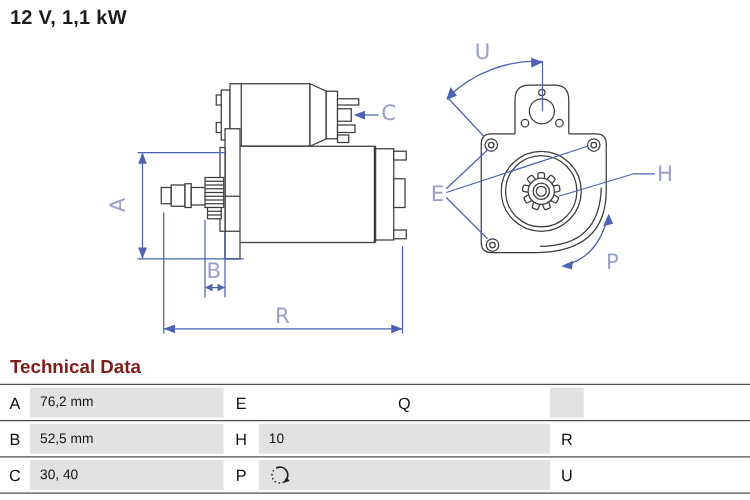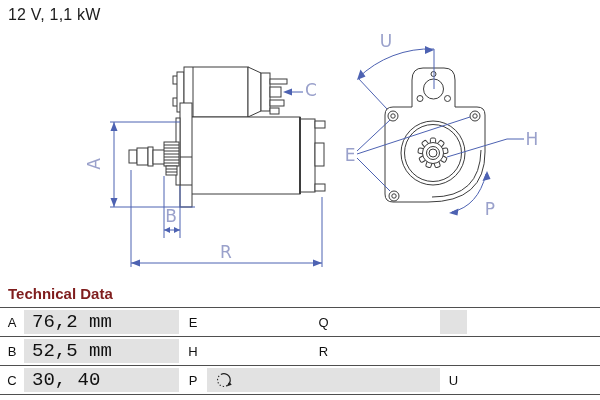--- a/index.html
+++ b/index.html
@@ -1,38 +1,38 @@
 <!DOCTYPE html>
 <html><head>
 <meta charset="utf-8">
 <style>
   html,body{margin:0;padding:0;}
   body{
     width:600px;height:400px;position:relative;background:#fff;overflow:hidden;
     font-family:"Liberation Sans","DejaVu Sans",sans-serif;
   }
   .title{
-    position:absolute;left:8px;top:6px;font-size:16px;font-weight:400;
+    position:absolute;left:8px;top:6px;font-size:16px;font-weight:700;
     color:#1c1c1c;letter-spacing:.2px;
   }
   .drawing{position:absolute;left:0;top:0;width:600px;height:285px;}
   .tech-heading{
     position:absolute;left:8px;top:285px;font-size:15px;font-weight:bold;color:#7f1d1d;
   }
   .tech-table{position:absolute;left:0;top:307px;width:600px;}
   .t-row{border-top:1.5px solid #4f4f4f;padding:2px 0;}
   .t-row:last-child{border-bottom:1.5px solid #4f4f4f;}
   .t-cells{display:grid;grid-template-columns:24px 155px 28px 233px 27px 130px;height:24px;}
   .t-key{
     background:#fff;display:flex;align-items:center;justify-content:center;
     font-size:13px;color:#111;
   }
   .t-val{
     background:#e2e2e2;display:flex;align-items:center;padding-left:8px;
-    font-size:19px;color:#111;white-space:nowrap;font-family:Liberation Mono, monospace;
+    font-size:11px;color:#111;white-space:nowrap;
   }
   .dim-label{
     font-family:"DejaVu Sans",sans-serif;font-size:17px;fill:#9aa1cb;
   }
   .rot-icon{display:block;}
 </style>
 </head>
 <body>
 
 <div class="title">12 V, 1,1 kW</div>
@@ -184,20 +184,21 @@
       <div class="t-key">Q</div>
       <div class="t-val"></div>
     </div>
   </div>
 
   <div class="t-row">
     <div class="t-cells">
       <div class="t-key">B</div>
       <div class="t-val">52,5 mm</div>
       <div class="t-key">H</div>
+      <div class="t-val">10</div>
       <div class="t-key">R</div>
     </div>
   </div>
 
   <div class="t-row">
     <div class="t-cells">
       <div class="t-key">C</div>
       <div class="t-val">30, 40</div>
       <div class="t-key">P</div>
       <div class="t-val">

